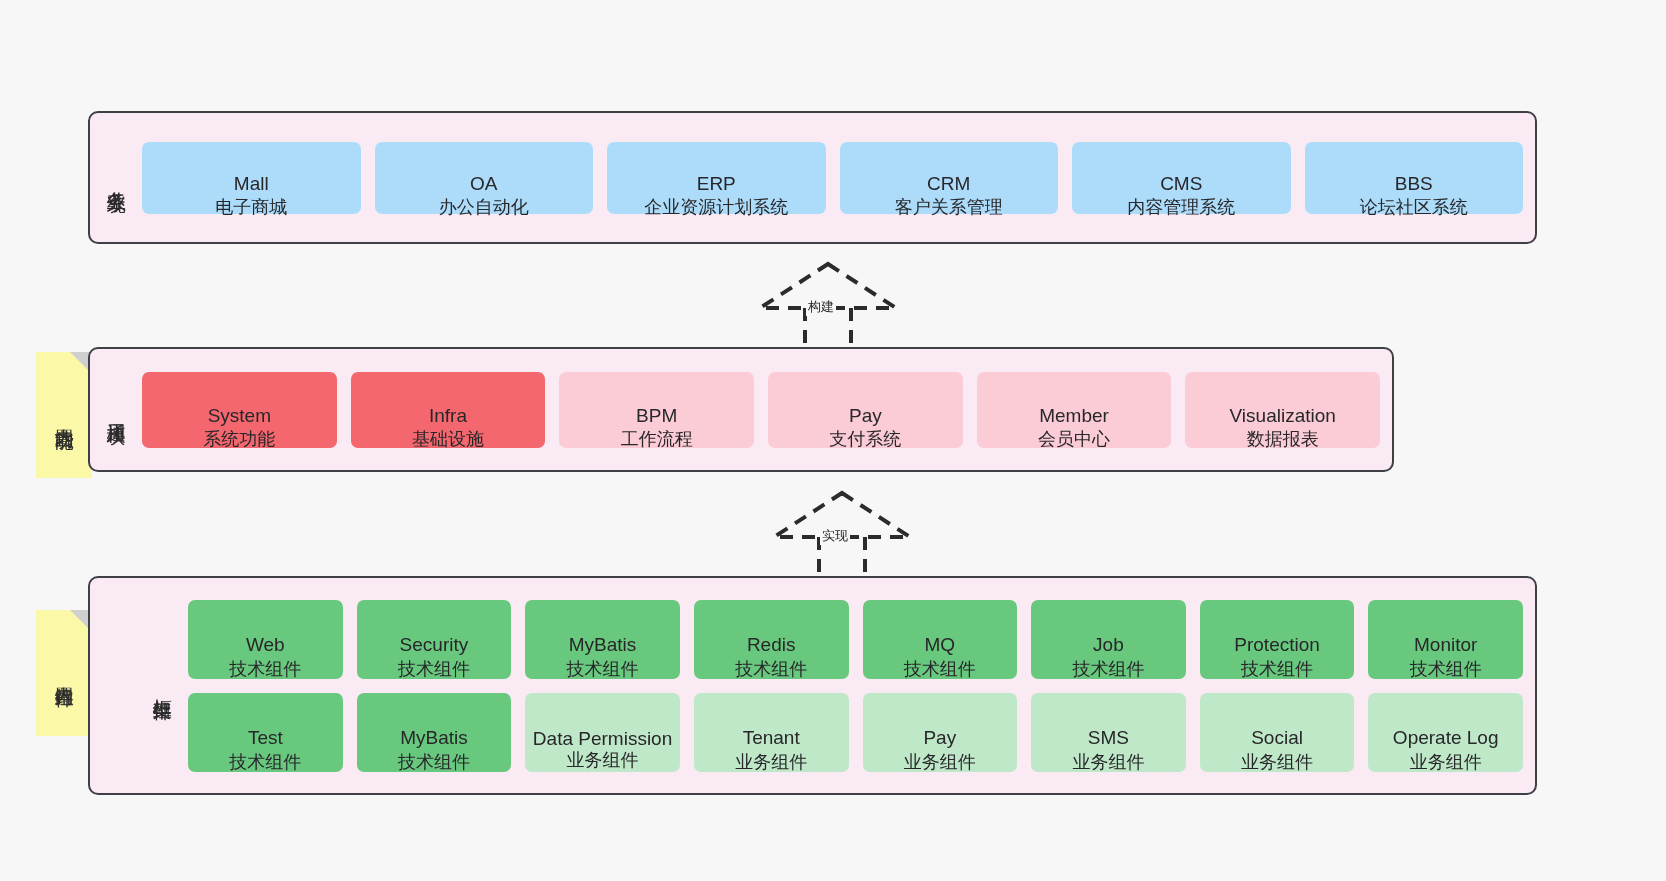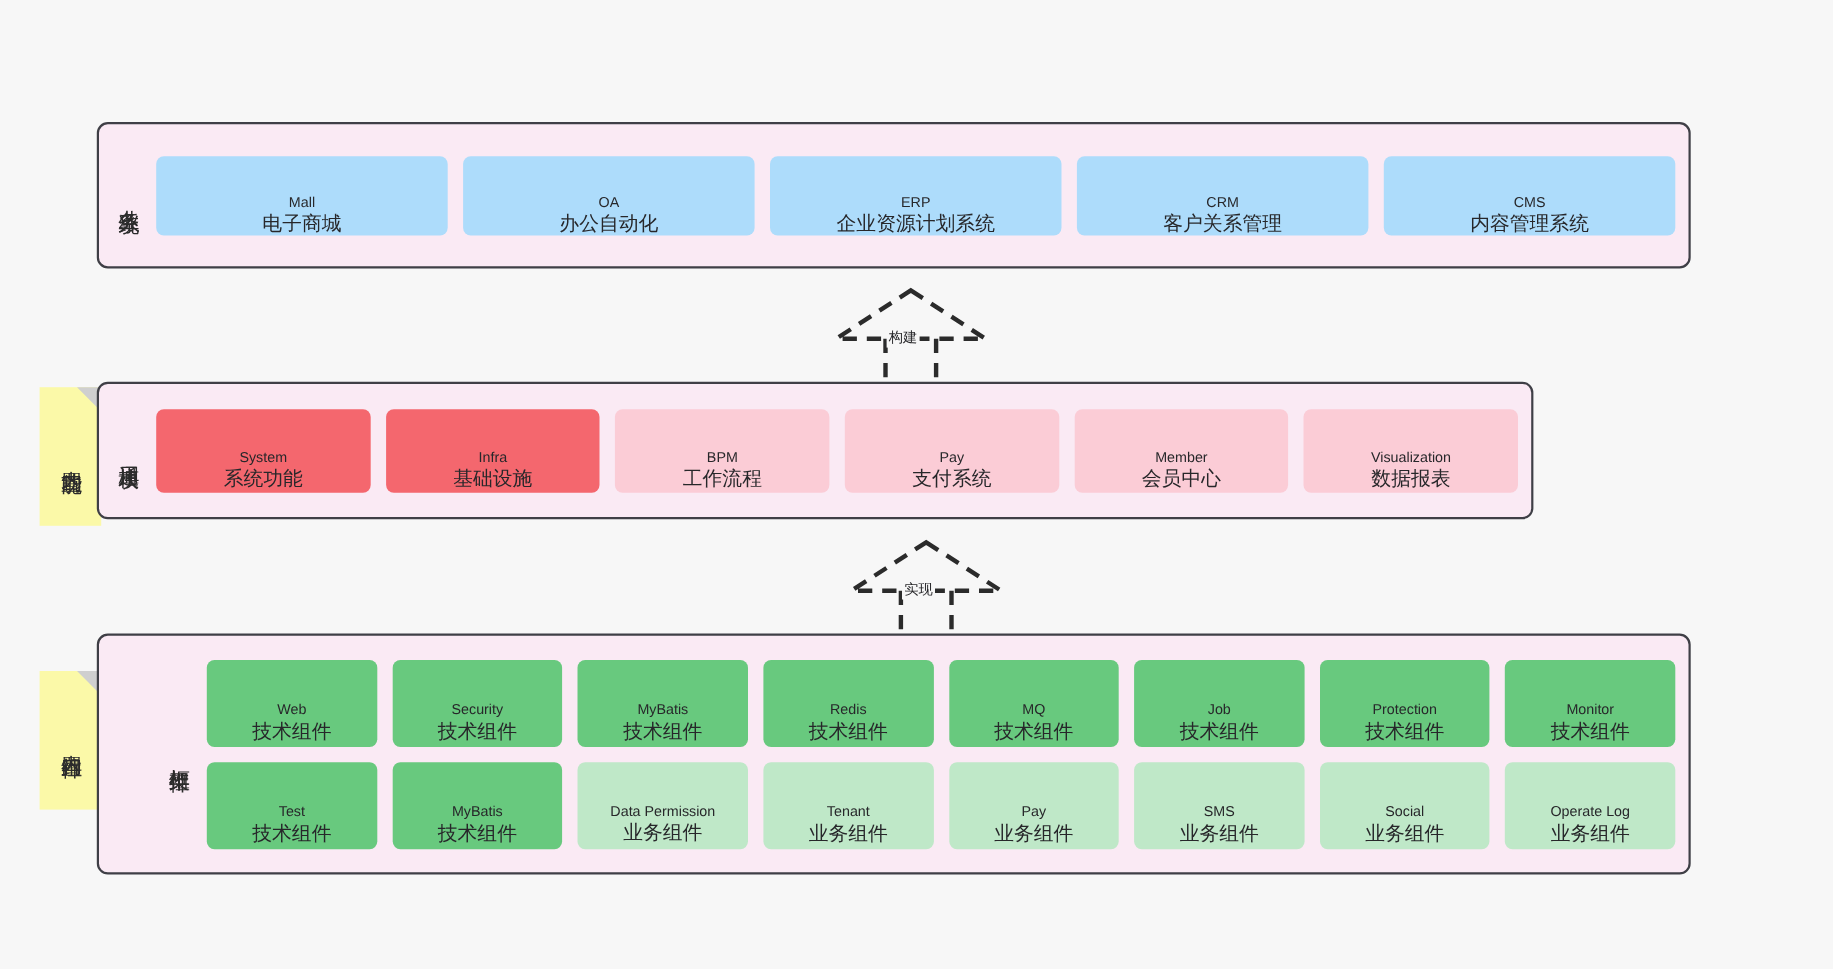--- a/index.html
+++ b/index.html
@@ -54,21 +54,21 @@
     border-radius: 7px;
     display: flex;
     flex-direction: column;
     align-items: center;
     justify-content: center;
     text-align: center;
     line-height: 1.28;
     color: #27272a;
     padding: 4px 2px;
   }
-  .box .t1 { font-size: 13px; margin-top: 36px; }
+  .box .t1 { font-size: 19px; margin-top: 36px; }
   .box .t2 { font-size: 18px; text-align: right; }
 
   .c-blue        { background: #addcfb; }
   .c-red         { background: #f4676e; }
   .c-pink        { background: #fbccd6; }
   .c-green       { background: #68c97e; }
   .c-lightgreen  { background: #bfe8c8; }
 
   
   .note {
@@ -128,20 +128,24 @@
           <span class="t1">ERP</span>
           <span class="t2">企业资源计划系统</span>
         </div>
         <div class="box c-blue">
           <span class="t1">CRM</span>
           <span class="t2">客户关系管理</span>
         </div>
         <div class="box c-blue">
           <span class="t1">CMS</span>
           <span class="t2">内容管理系统</span>
+        </div>
+        <div class="box c-blue">
+          <span class="t1">BBS</span>
+          <span class="t2">论坛社区系统</span>
         </div>
       </div>
     </div>
   </div>
 
   <div class="arrow" style="left:758px; top:262px; width:140px; height:82px;">
     <svg width="140" height="82" viewBox="0 0 140 82">
 
       <path d="M 70 2 L 138 46 L 2 46 Z" fill="none" stroke="#2b2b2b" stroke-width="4" stroke-dasharray="13 9" stroke-linecap="butt"></path>
 

